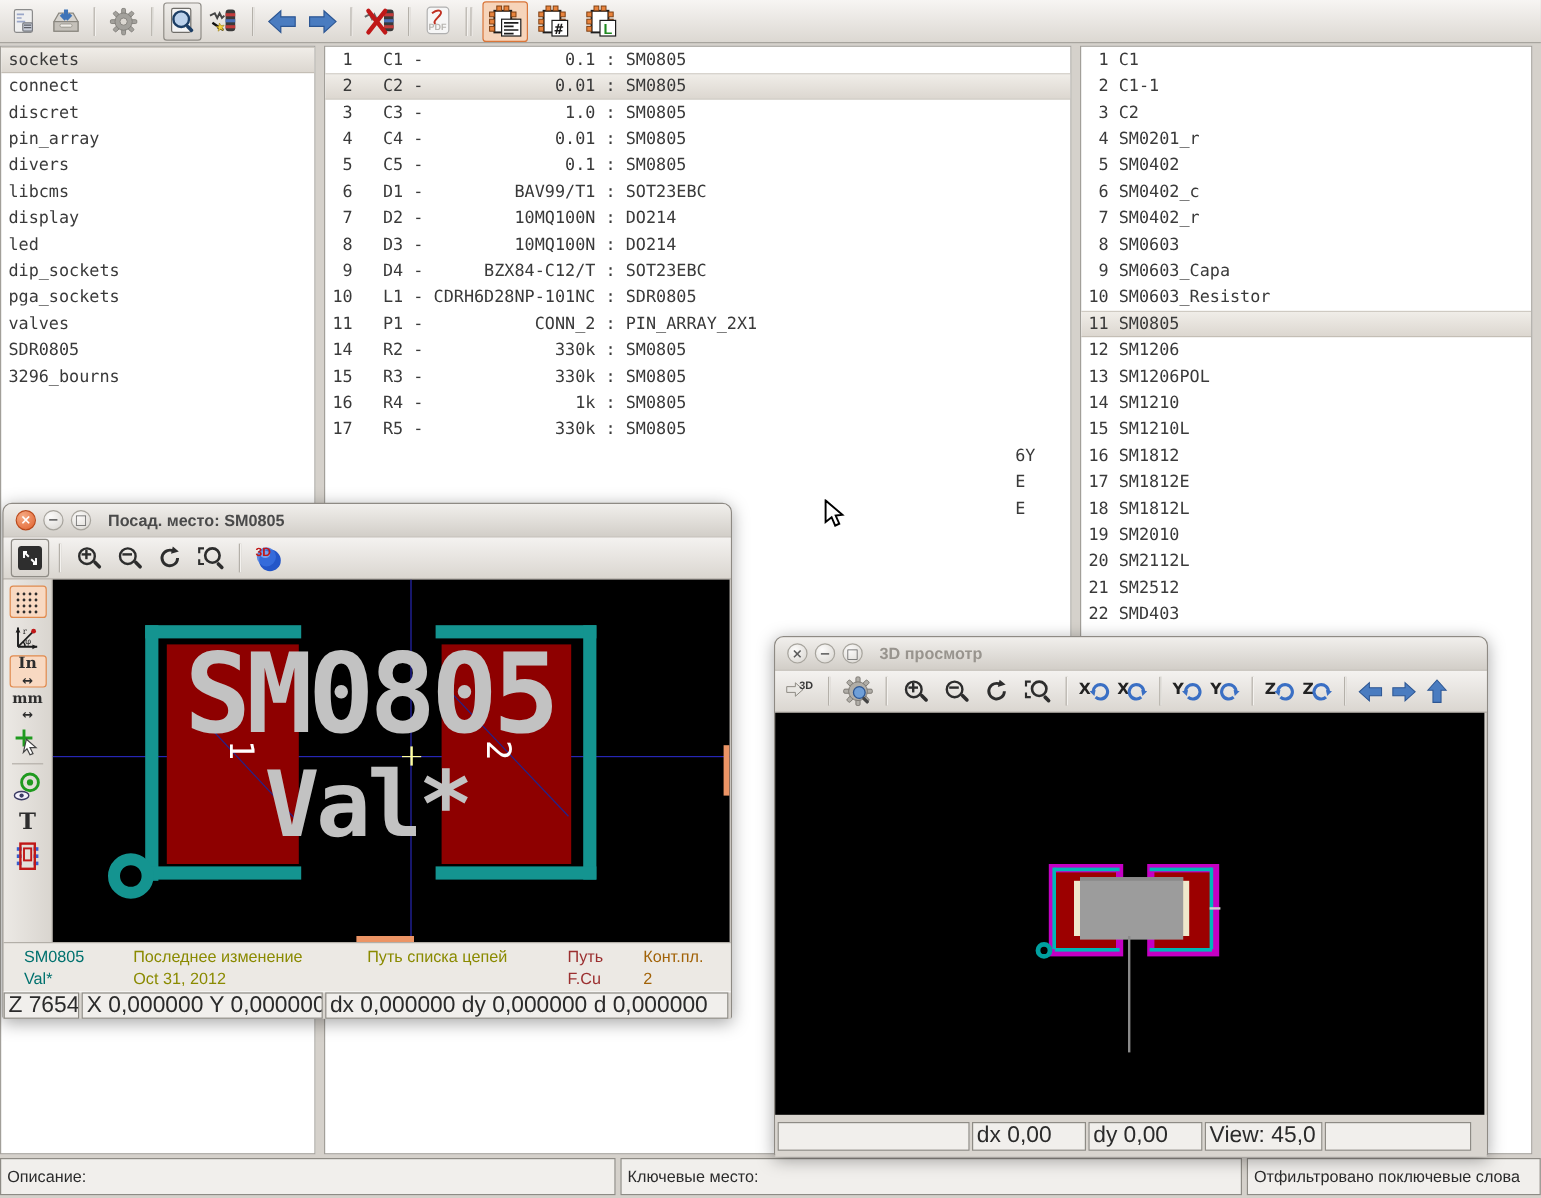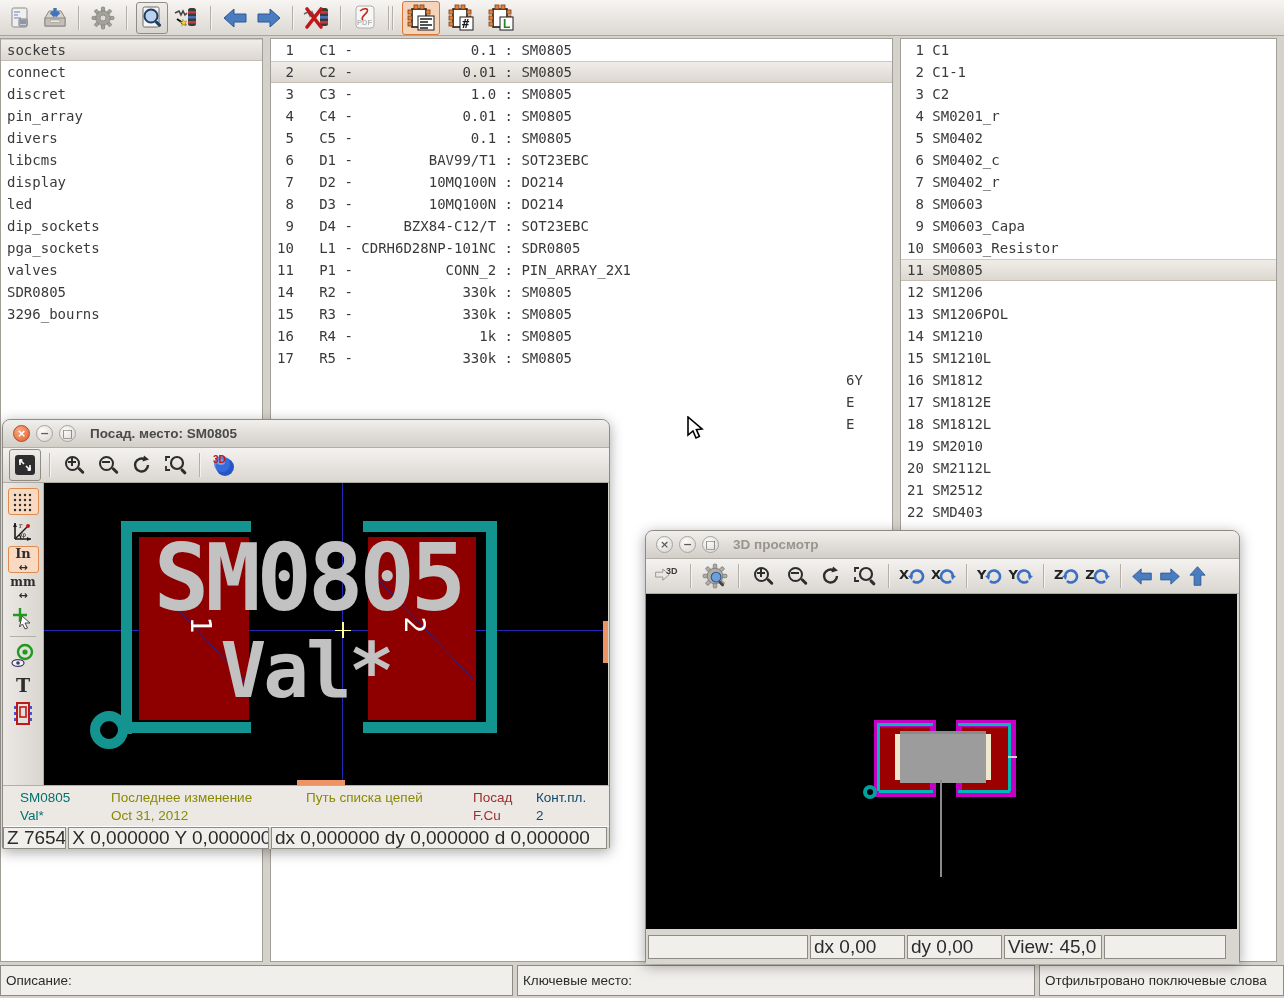--- a/index.html
+++ b/index.html
@@ -72,21 +72,21 @@
     font:bold 76px/1 "DejaVu Sans Mono",monospace;color:#c2c2c2;letter-spacing:-3px}
   .padnum{position:absolute;font:28px/1 "DejaVu Sans Mono",monospace;color:#fff;transform:rotate(90deg)}
   .rats{position:absolute;height:1px;background:#23238c;transform-origin:0 0}
   .cross{position:absolute;background:#2626b4}
   .ycross{position:absolute;background:#ffffa0}
   .othumb{position:absolute;background:#ec9465}
 
   .fp-info{height:40px;background:#ece9e4;border-top:1px solid #b3afa8;position:relative;
     font-size:13.5px;line-height:19px}
   .fp-info span{position:absolute;white-space:nowrap}
-  .c-teal{color:#00716e}.c-olive{color:#8a8a00}.c-red{color:#9b2f2f}.c-blue{color:#0c4a6e}
+  .c-teal{color:#00716e}.c-olive{color:#8a8a00}.c-red{color:#9b2f2f}.c-blue{color:#a16207}
   .fp-status{height:22px;display:flex;background:#d9d5cf;border-top:1px solid #fff}
   .sfield{background:#f1efec;border:1px solid #8e8b85;font-size:19px;color:#2b2b2b;
     line-height:19px;padding:0 3px;box-sizing:border-box;margin-right:2px;white-space:nowrap;overflow:hidden}
 
   
   #w3d{left:645px;top:530px;width:593px;height:431px}
   .v3-canvas{position:relative;width:591px;height:335px;background:#000;overflow:hidden}
   .v3-status{height:31px;display:flex;align-items:center;background:#d9d5cf;padding:2px 2px}
   .rotbtn{display:flex;align-items:flex-start;margin:0 3px}
   .rotbtn .ltr{font:bold 13px "DejaVu Sans",sans-serif;color:#222;margin-right:-2px}
@@ -475,21 +475,21 @@
       <div class="othumb" style="left:253px;bottom:0;width:48px;height:5px"></div>
     </div>
   </div>
 
   <div class="fp-info">
     <span class="c-teal" style="left:17px;top:2px">SM0805</span>
     <span class="c-teal" style="left:17px;top:20px">Val*</span>
     <span class="c-olive" style="left:108px;top:2px">Последнее изменение</span>
     <span class="c-olive" style="left:108px;top:20px">Oct 31, 2012</span>
     <span class="c-olive" style="left:303px;top:2px">Путь списка цепей</span>
-    <span class="c-red" style="left:470px;top:2px">Посад</span>
+    <span class="c-red" style="left:470px;top:2px">Путь</span>
     <span class="c-red" style="left:470px;top:20px">F.Cu</span>
     <span class="c-blue" style="left:533px;top:2px">Конт.пл.</span>
     <span class="c-blue" style="left:533px;top:20px">2</span>
   </div>
   <div class="fp-status">
     <div class="sfield" style="width:66px">Z 7654,45</div>
     <div class="sfield" style="width:210px">X 0,000000  Y 0,000000</div>
     <div class="sfield" style="width:352px">dx 0,000000  dy 0,000000  d 0,000000</div>
   </div>
 </div>

